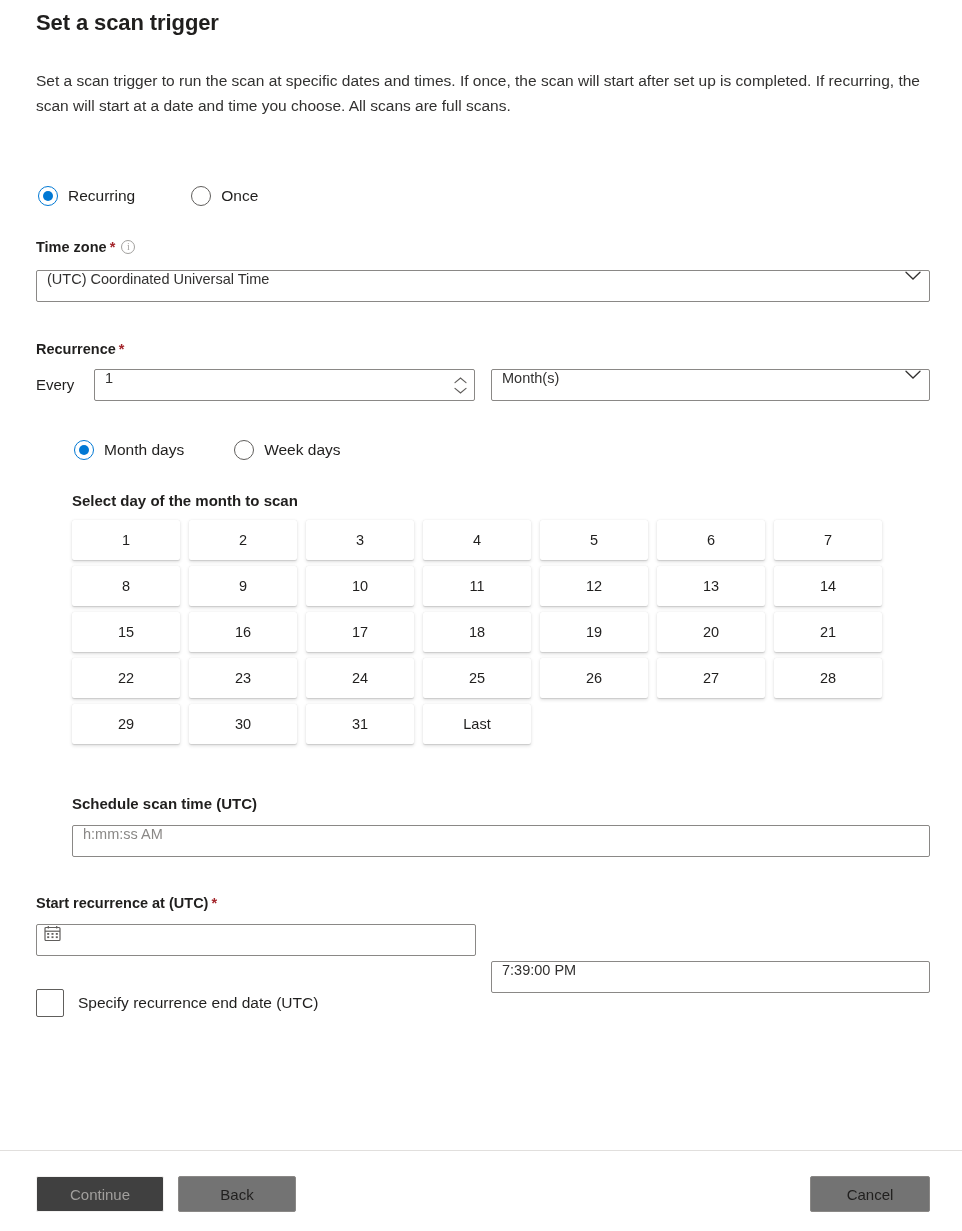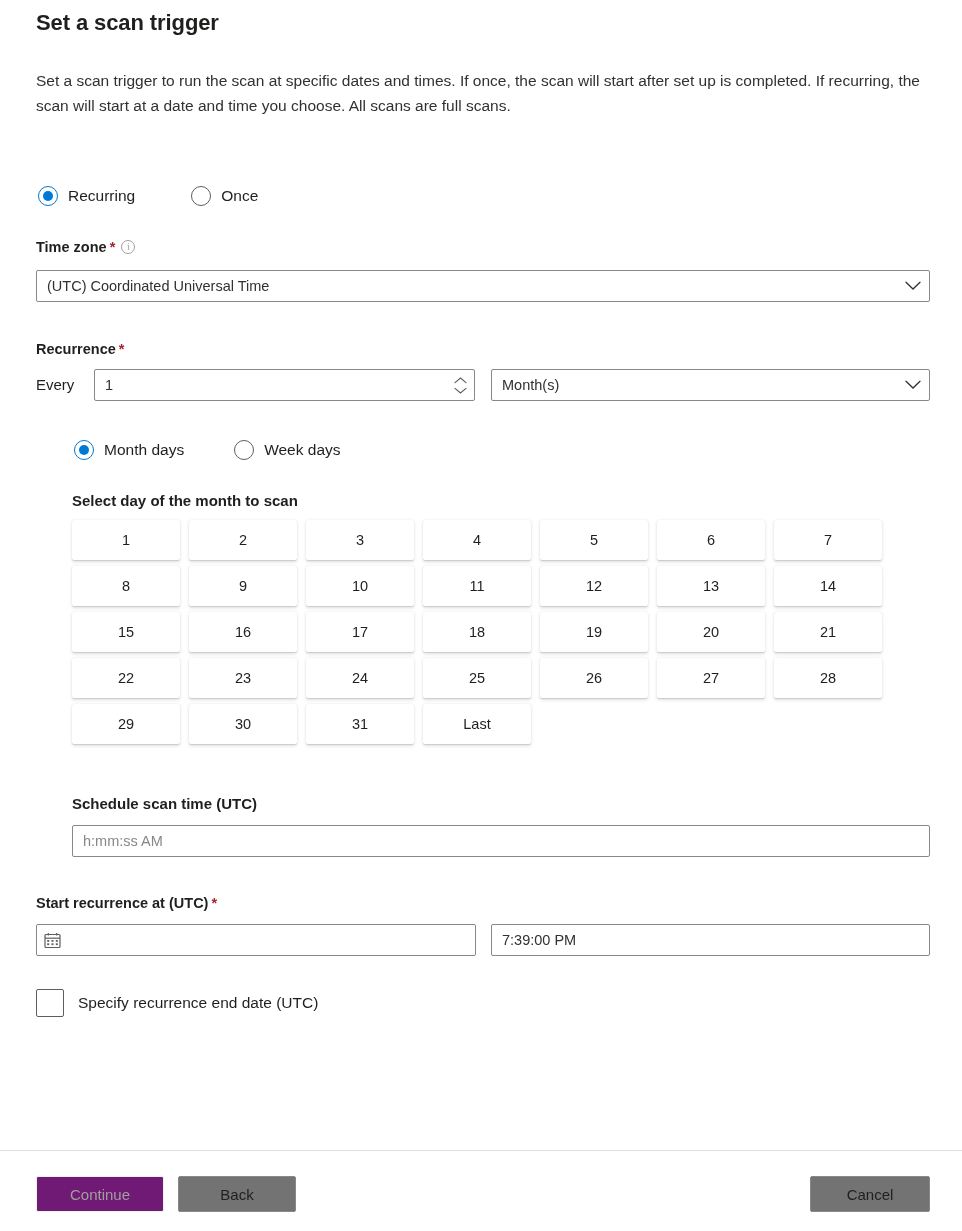--- a/index.html
+++ b/index.html
@@ -53,21 +53,21 @@
     border: 1px solid #a19f9d; color: #a19f9d;
     font-size: 10px; line-height: 12px; text-align: center;
     font-family: "Liberation Serif", serif; font-weight: 400;
     position: relative; top: -1px;
   }
 
   
   .tb {
     position: absolute; height: 32px; border: 1px solid #8a8886;
     background: #fff; border-radius: 2px;
-    display: flex; align-items: center;
+    display: flex; align-items: flex-start;
   }
   .tb .val {
     padding: 0 10px; font-size: 14.5px; color: #323130;
     white-space: nowrap; overflow: hidden;
   }
   .tb .val.ph { color: #8a8886; }
   .tb .grow { flex: 1 1 auto; }
 
   .chev {
     width: 32px; display:flex; align-items:center; justify-content:center;
@@ -113,21 +113,21 @@
     position: absolute; left: 0; top: 1150px; width: 962px; height: 1px;
     background: #e1dfdd;
   }
   .btn {
     position: absolute; height: 36px; min-width: 110px;
     display: flex; align-items: center; justify-content: center;
     font-size: 15px; border-radius: 2px; background:#737373;
     border: 1px solid #8a8886; color: #201f1e; cursor: default;
   }
   .btn.disabled {
-    background: #701a75; border: 1px solid #f3f2f1; color: #a19f9d;
+    background: #404040; border: 1px solid #f3f2f1; color: #a19f9d;
   }
 </style>
 </head>
 <body>
 
 <div class="panel">
 
   <div class="page-title">Set a scan trigger</div>
 
   <div class="desc">Set a scan trigger to run the scan at specific dates and times. If once, the scan will start after set up is completed. If recurring, the scan will start at a date and time you choose. All scans are full scans.</div>
@@ -247,21 +247,21 @@
         <line x1="12.7" y1="1" x2="12.7" y2="3.6" stroke="#605e5c" stroke-width="1.2"></line>
         <rect x="3.2" y="8" width="2" height="1.8" fill="#605e5c"></rect>
         <rect x="7.5" y="8" width="2" height="1.8" fill="#605e5c"></rect>
         <rect x="11.8" y="8" width="2" height="1.8" fill="#605e5c"></rect>
         <rect x="3.2" y="11.3" width="2" height="1.8" fill="#605e5c"></rect>
         <rect x="7.5" y="11.3" width="2" height="1.8" fill="#605e5c"></rect>
         <rect x="11.8" y="11.3" width="2" height="1.8" fill="#605e5c"></rect>
       </svg>
     </span>
   </div>
-  <div class="tb" style="left:491px; top:924px; width:439px;">
+  <div class="tb" style="left:491px; top:961px; width:439px;">
     <span class="val grow">7:39:00 PM</span>
   </div>
 
   <div class="cbrow">
     <span class="cbox"></span>
     <span class="cblabel">Specify recurrence end date (UTC)</span>
   </div>
 
   <div class="divider"></div>
   <div class="btn disabled" style="left:36px; top:1176px; width:128px;">Continue</div>

